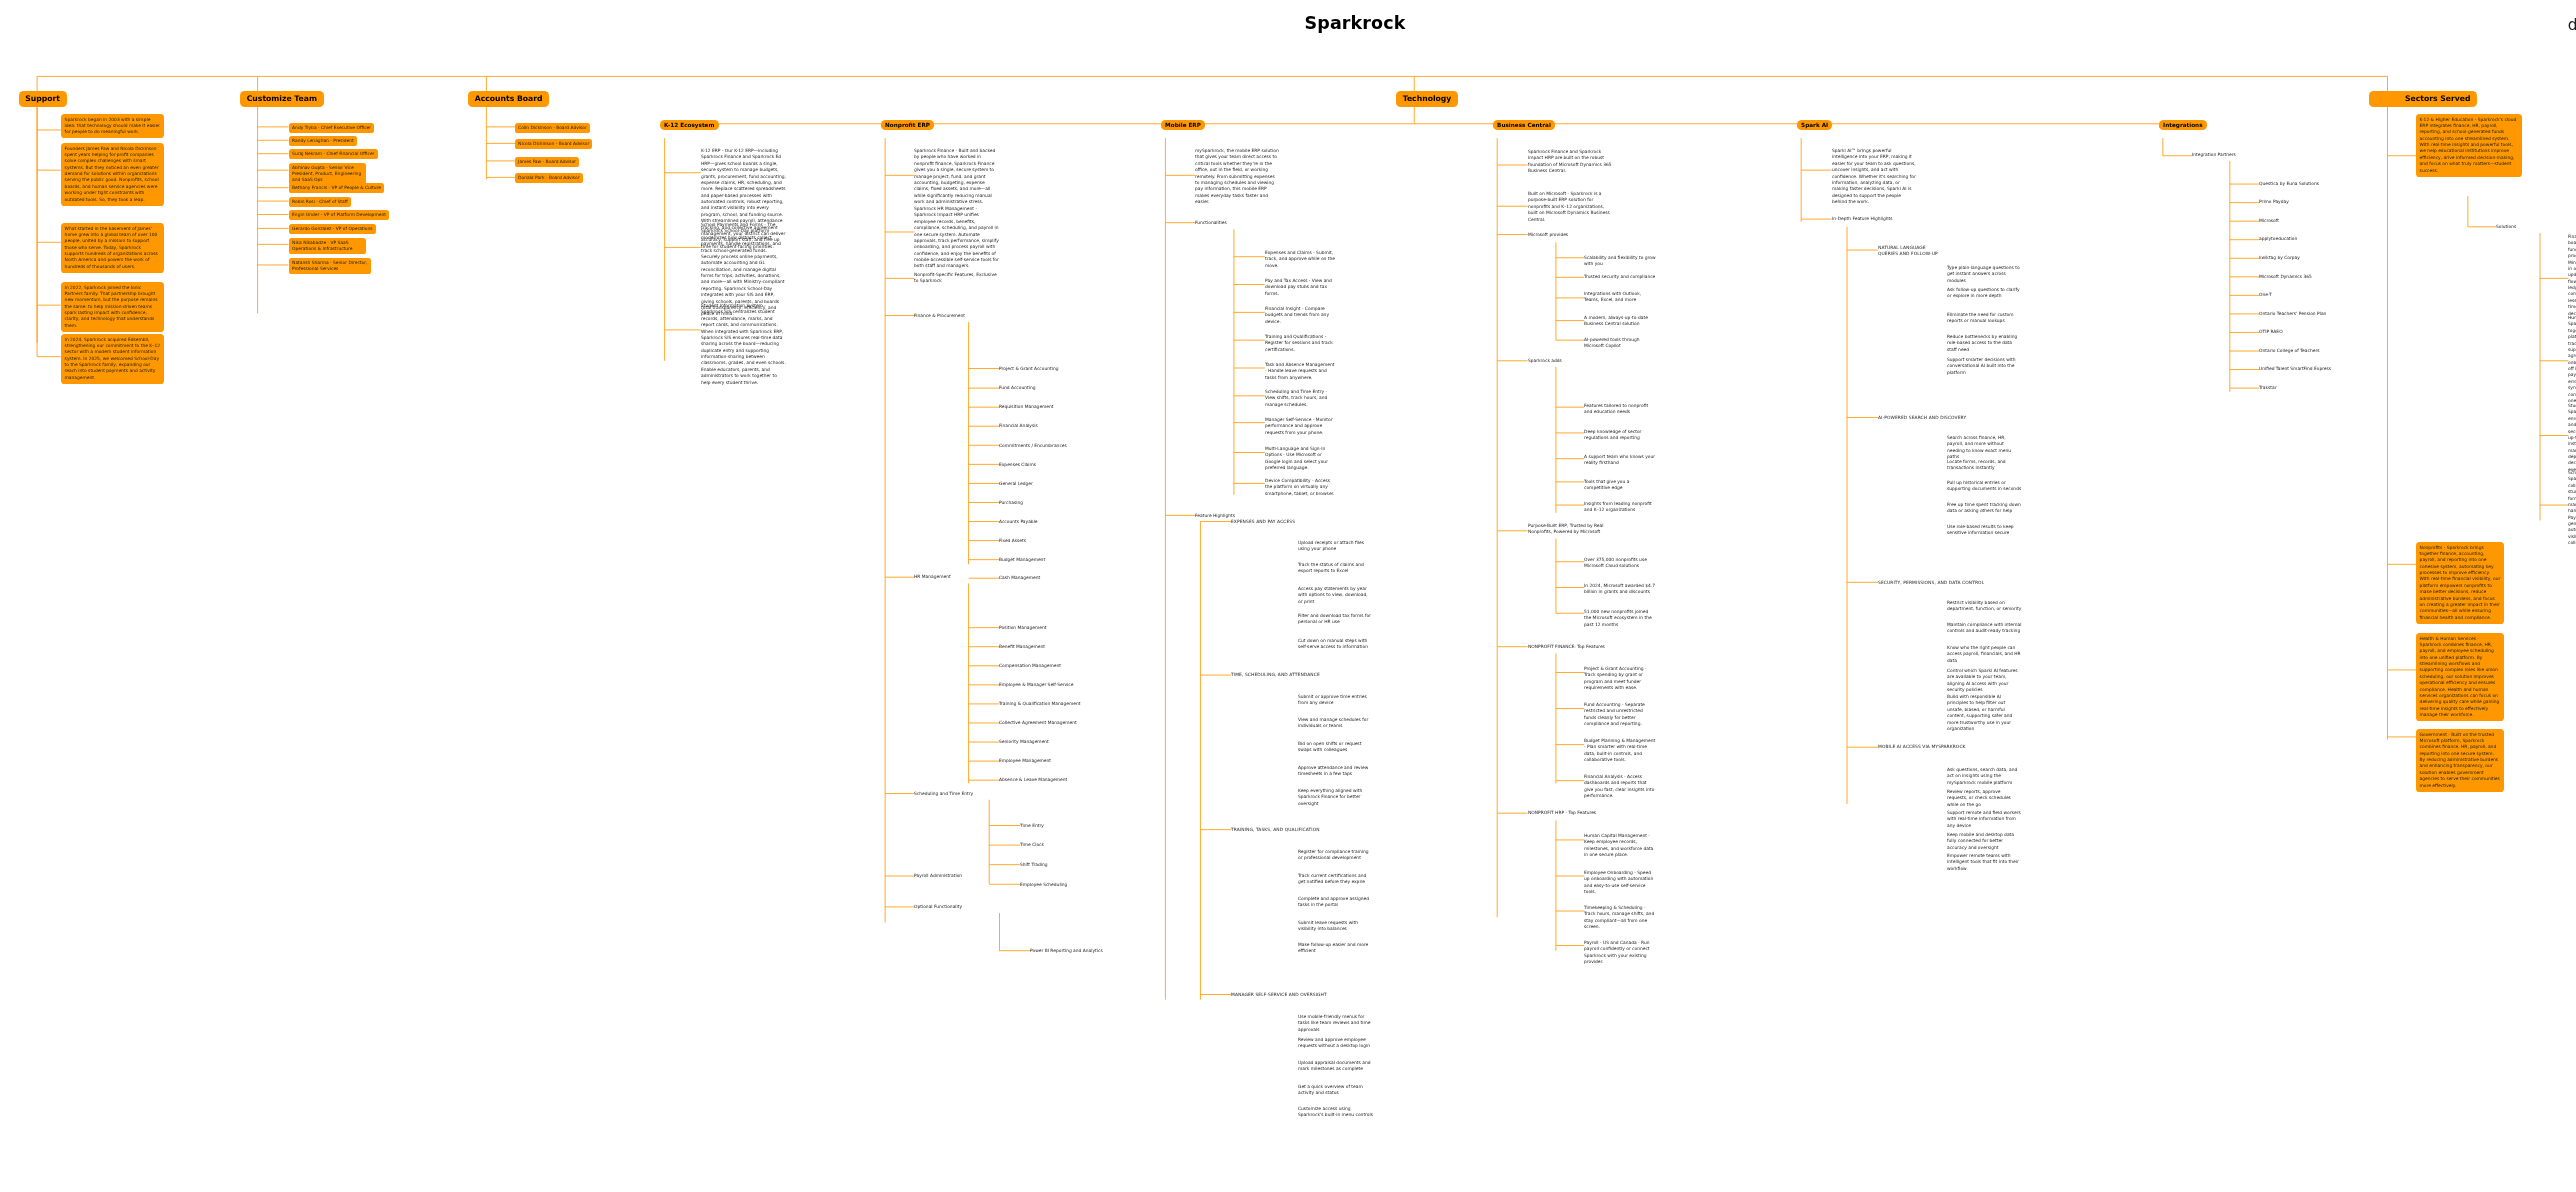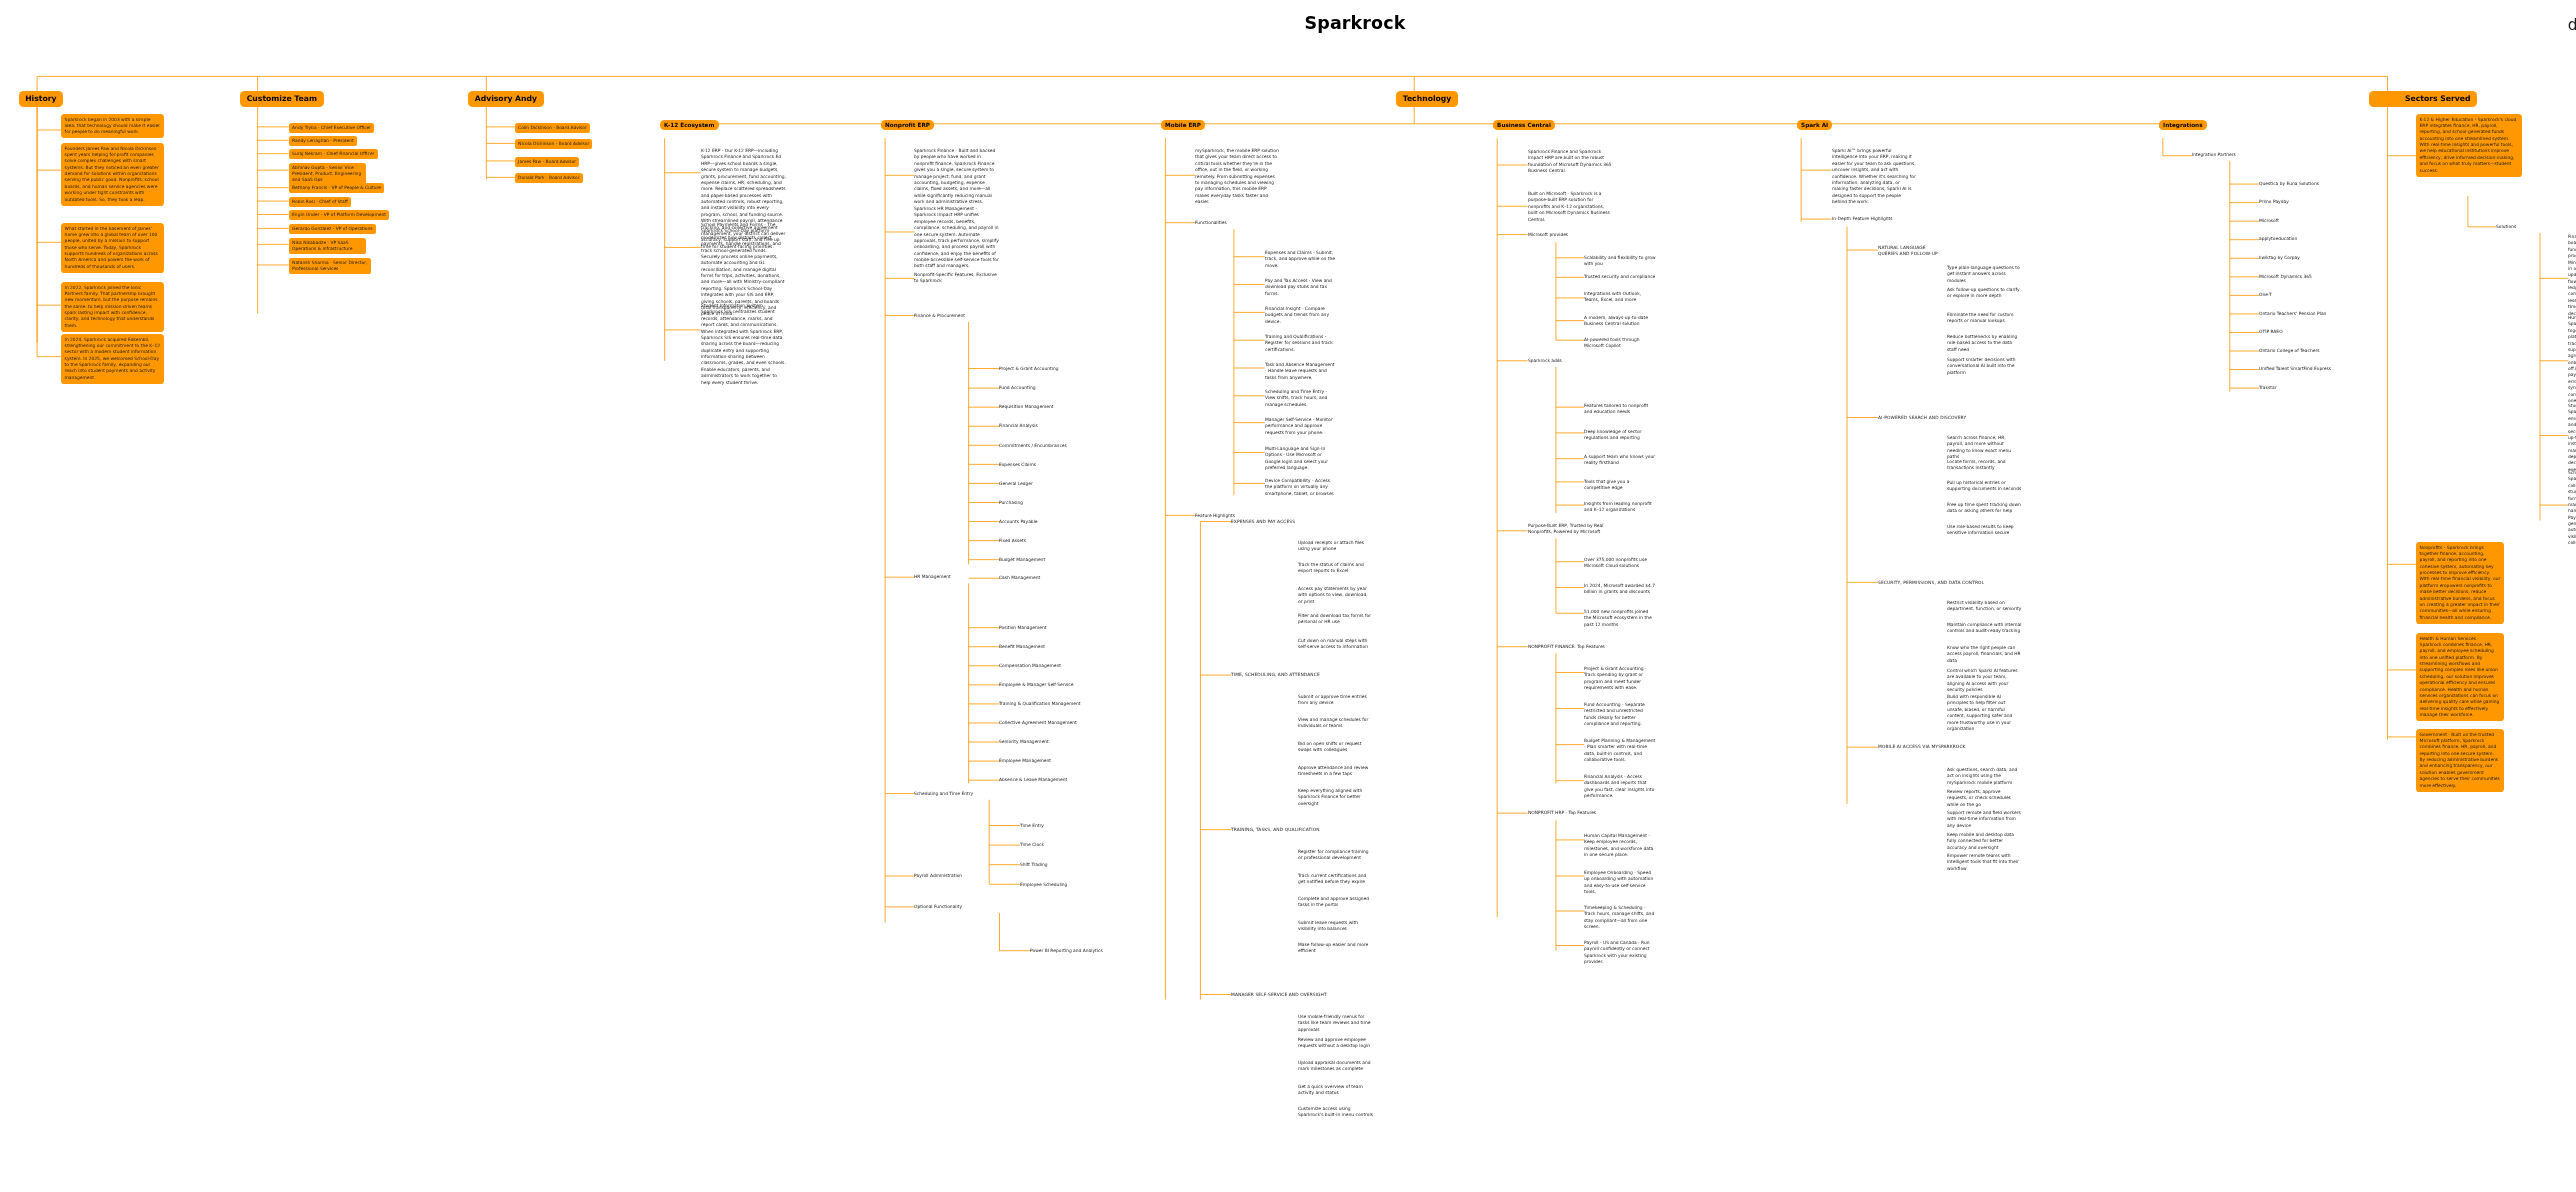--- a/index.html
+++ b/index.html
@@ -282,40 +282,40 @@
       <path d="M4790 380 L4790 440"></path>
       <path d="M4790 440 L4845 440"></path>
       <path d="M4930 452 L4930 1010"></path>
       <path d="M4930 540 L4985 540"></path>
       <path d="M4930 700 L4985 700"></path>
       <path d="M4930 845 L4985 845"></path>
       <path d="M4930 980 L4985 980"></path>
     </g>
   </svg>
 
-  <div class="node lvl1" style="left:18.5px; top:91px;">History</div>
+  <div class="node lvl1" style="left:18.5px; top:91px;">Support</div>
   <div class="node card" style="left:61px; top:114px; width:103px;">Sparkrock began in 2003 with a simple idea: that technology should make it easier for people to do meaningful work.</div>
   <div class="node card" style="left:61px; top:143px; width:103px;">Founders James Faw and Nicola Dickinson spent years helping for-profit companies solve complex challenges with smart systems. But they noticed an even greater demand for solutions within organizations serving the public good. Nonprofits, school boards, and human service agencies were working under tight constraints with outdated tools. So, they took a leap.</div>
   <div class="node card" style="left:61px; top:223px; width:103px;">What started in the basement of James' home grew into a global team of over 100 people, united by a mission to support those who serve. Today, Sparkrock supports hundreds of organizations across North America and powers the work of hundreds of thousands of users.</div>
   <div class="node card" style="left:61px; top:282px; width:103px;">In 2022, Sparkrock joined the Ionic Partners family. That partnership brought new momentum, but the purpose remains the same: to help mission-driven teams spark lasting impact with confidence, clarity, and technology that understands them.</div>
   <div class="node card" style="left:61px; top:334px; width:103px;">In 2024, Sparkrock acquired Edsembli, strengthening our commitment to the K–12 sector with a modern student information system. In 2025, we welcomed School-Day to the Sparkrock family, expanding our reach into student payments and activity management.</div>
 
   <div class="node lvl1" style="left:240px; top:91px;">Customize Team</div>
   <div class="node chip" style="left:289px; top:123px;">Andy Tryba - Chief Executive Officer</div>
   <div class="node chip" style="left:289px; top:136px;">Randy Lenaghan - President</div>
   <div class="node chip" style="left:289px; top:149px;">Suraj Nekram - Chief Financial Officer</div>
   <div class="node chip wrap" style="left:289px; top:163px; width:77px;">Abhinav Gupta - Senior Vice President, Product, Engineering and SaaS Ops</div>
   <div class="node chip" style="left:289px; top:183px;">Bethany Francis - VP of People &amp; Culture</div>
   <div class="node chip" style="left:289px; top:197px;">Robin Rosi - Chief of Staff</div>
   <div class="node chip" style="left:289px; top:210px;">Engin Onder - VP of Platform Development</div>
   <div class="node chip" style="left:289px; top:224px;">Gerardo Gonzalez - VP of Operations</div>
   <div class="node chip wrap" style="left:289px; top:238px; width:77px;">Nika Nikabadze - VP SaaS Operations &amp; Infrastructure</div>
   <div class="node chip wrap" style="left:289px; top:258px; width:82px;">Natansh Sharma - Senior Director, Professional Services</div>
 
-  <div class="node lvl1" style="left:468px; top:91px;">Advisory Andy</div>
+  <div class="node lvl1" style="left:468px; top:91px;">Accounts Board</div>
   <div class="node chip" style="left:515px; top:123px;">Colin Dickinson - Board Advisor</div>
   <div class="node chip" style="left:515px; top:139px;">Nicola Dickinson - Board Advisor</div>
   <div class="node chip" style="left:515px; top:157px;">James Faw - Board Advisor</div>
   <div class="node chip" style="left:515px; top:173px;">Donald Park - Board Advisor</div>
 
   <div class="node lvl1" style="left:1396px; top:91px;">Technology</div>
 
   <div class="node lvl1" style="left:660px; top:120px; font-size:5.7px; padding:2.1px 4.1px;">K-12 Ecosystem</div>
   <div class="node plain" style="left:701px; top:148px; width:85px;">K-12 ERP - Our K-12 ERP—including Sparkrock Finance and Sparkrock Ed HRP—gives school boards a single, secure system to manage budgets, grants, procurement, fund accounting, expense claims, HR, scheduling, and more. Replace scattered spreadsheets and paper-based processes with automated controls, robust reporting, and instant visibility into every program, school, and funding source. With streamlined payroll, attendance tracking, and collective agreement management, your district can deliver accuracy, support staff, and free up time for student-facing priorities.</div>
   <div class="node plain" style="left:701px; top:222px; width:85px;">School Payments and Forms - The Sparkrock School-Day platform modernizes how districts collect payments, handle registrations, and track school-generated funds. Securely process online payments, automate accounting and GL reconciliation, and manage digital forms for trips, activities, donations, and more—all with Ministry-compliant reporting. Sparkrock School-Day integrates with your SIS and ERP, giving schools, parents, and boards total transparency, efficiency, and peace of mind.</div>

